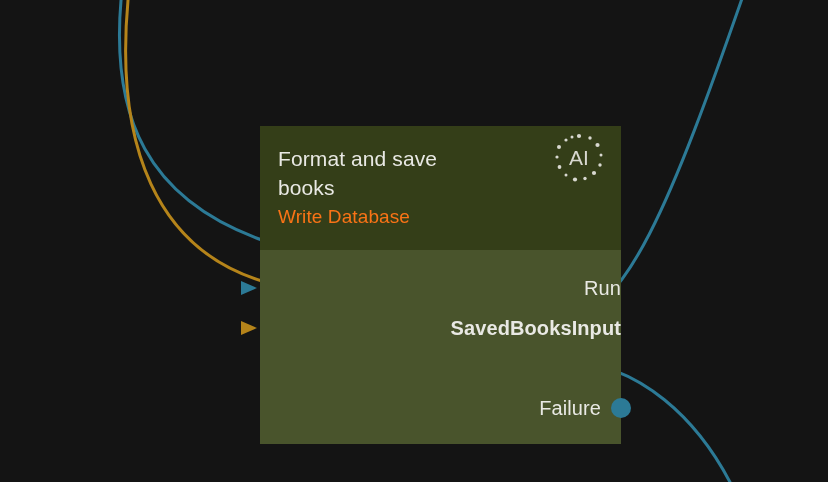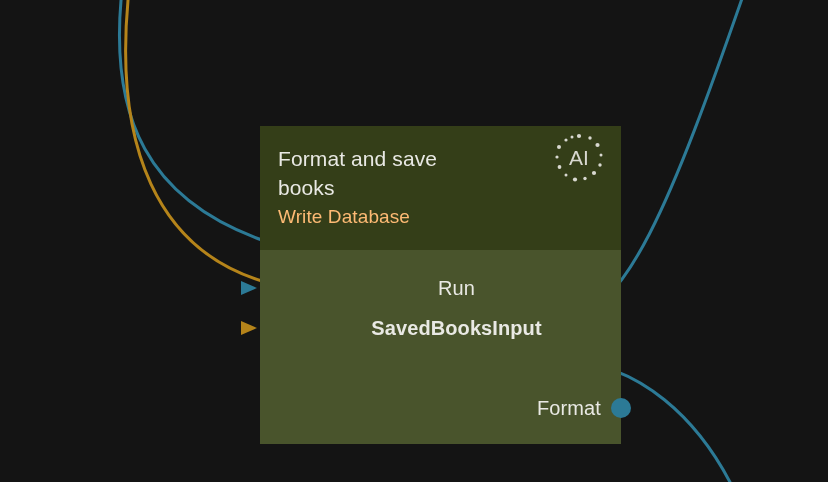--- a/index.html
+++ b/index.html
@@ -42,21 +42,21 @@
   }
   .node-title {
     color: #E9E9E4;
     font-size: 21px;
     line-height: 29px;
     font-weight: 400;
     width: 200px;
     letter-spacing: 0.1px;
   }
   .node-subtitle {
-    color: #fdba74;
+    color: #f97316;
     font-size: 19px;
     line-height: 26px;
     font-weight: 400;
     margin-top: 2px;
     letter-spacing: 0.1px;
   }
   .ai-badge {
     position: absolute;
     right: 14px;
     top: 5px;
@@ -70,21 +70,21 @@
     position: relative;
   }
   .port-row {
     position: absolute;
     left: 0;
     right: 0;
     height: 28px;
     display: flex;
     align-items: center;
   }
-  .port-row.in  { justify-content: center; padding-left: 32px; }
+  .port-row.in  { justify-content: flex-end; padding-left: 32px; }
   .port-row.out { justify-content: flex-end;   padding-right: 20px; }
   .port-label {
     color: #E9E9E4;
     font-size: 20px;
     line-height: 28px;
     letter-spacing: 0.1px;
     white-space: nowrap;
   }
   .port-arrow {
     position: absolute;
@@ -156,19 +156,19 @@
         <span class="port-arrow">
           <svg width="22" height="22" viewBox="0 0 22 22">
             <path d="M 1,4 L 1,18 L 17,11 Z" fill="#B5841A"></path>
           </svg>
         </span>
         <span class="port-label">SavedBooksInput</span>
       </div>
 
 
       <div class="port-row out" style="top:144px;">
-        <span class="port-label">Format</span>
+        <span class="port-label">Failure</span>
         <span class="port-dot" style="background:#2C7A96;"></span>
       </div>
 
     </div>
   </div>
 </div>
 
 </body></html>

